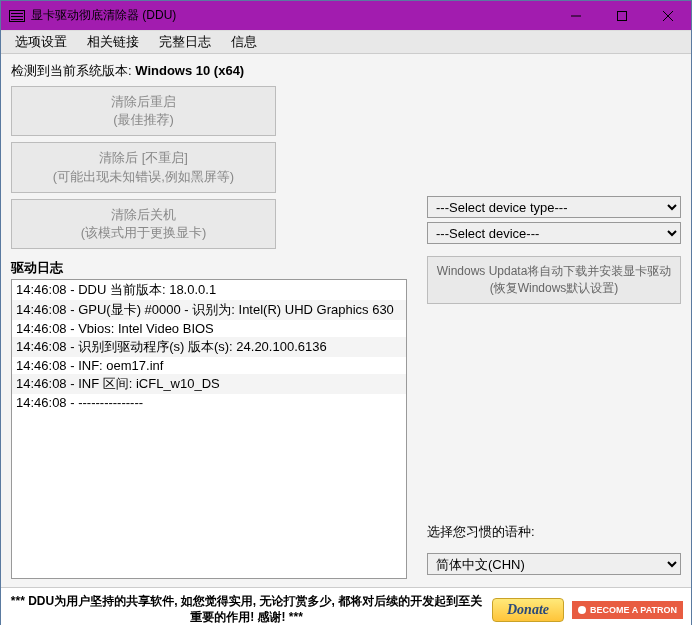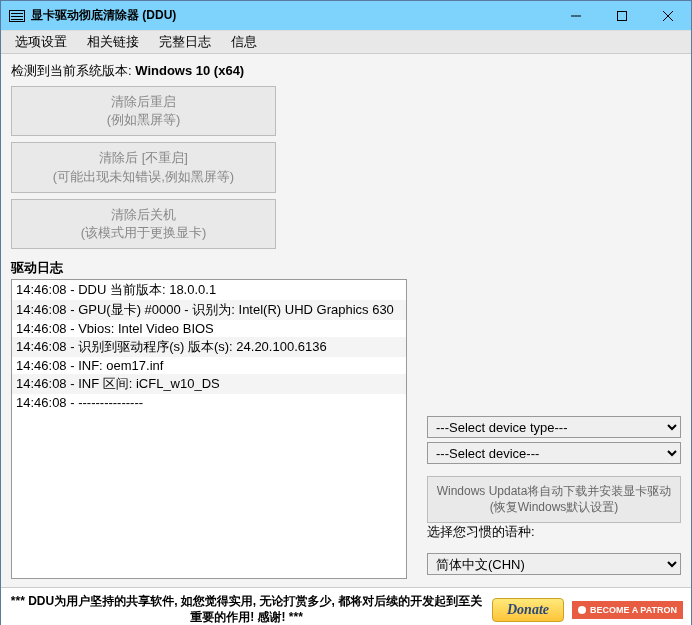--- a/index.html
+++ b/index.html
@@ -1,18 +1,18 @@
 <!DOCTYPE html>
 <html><head>
 <meta charset="utf-8">
 <style>
   * { box-sizing: border-box; margin: 0; padding: 0; }
   body { font-family: "Microsoft YaHei", "Segoe UI", sans-serif; font-size: 13px; background: #fff; }
   .window { width: 692px; height: 625px; border: 1px solid #5a7aa0; display: flex; flex-direction: column; }
-  .titlebar { height: 30px; background: #7dd3fc; display: flex; align-items: center; padding: 0 0 0 8px; border-bottom: 1px solid #ddd; font-weight: bold; }
+  .titlebar { height: 30px; background: #a21caf; display: flex; align-items: center; padding: 0 0 0 8px; border-bottom: 1px solid #ddd; }
   .titlebar .icon { width: 16px; height: 12px; border: 1px solid #000; position: relative; margin-right: 6px; }
   .titlebar .icon::before { content: ""; position: absolute; top: 2px; left: 1px; right: 1px; height: 1px; background: #000; box-shadow: 0 3px 0 #000, 0 6px 0 #000; }
   .titlebar .title { flex: 1; font-size: 12px; color: #000; }
   .winbtns { display: flex; }
   .winbtn { width: 46px; height: 30px; display: flex; align-items: center; justify-content: center; cursor: pointer; }
   .winbtn svg { width: 10px; height: 10px; }
   .menubar { height: 24px; background: #e8e8e8; display: flex; align-items: center; padding: 0 4px; border-bottom: 1px solid #ccc; }
   .menubar .menu-item { padding: 2px 10px; cursor: pointer; font-size: 13px; color: #000; }
   .content { flex: 1; padding: 8px 10px; background: #f4f4f4; display: flex; flex-direction: column; }
   .sysver { font-size: 13px; margin-bottom: 6px; color: #000; }
@@ -28,21 +28,21 @@
   .select { width: 100%; border: 1px solid #999; background: #efefef; font-size: 13px; padding: 2px 4px; margin-bottom: 4px; height: 22px; cursor: pointer; }
   .select option { background: #fff; }
   .updatabtn { border: 1px solid #bcbcbc; background: #e9e9e9; text-align: center; padding: 6px 4px; margin-top: 8px; color: #666; font-size: 12px; line-height: 1.4; cursor: pointer; }
   .lang-block { margin-top: auto; }
   .lang-label { font-size: 13px; margin-bottom: 12px; color: #000; }
   .footer { background: #fff; border-top: 1px solid #ccc; padding: 6px 8px; display: flex; align-items: center; gap: 8px; }
   .footer-text { flex: 1; font-size: 12px; font-weight: bold; text-align: center; color: #000; line-height: 1.3; }
   .donate-btn { background: linear-gradient(#ffe97a, #ffc439); border: 1px solid #c9a227; border-radius: 4px; padding: 3px 14px; font-style: italic; font-weight: bold; color: #2b4a7a; font-size: 14px; cursor: pointer; font-family: Georgia, serif; }
   .patron-btn { background: #e85c41; color: #fff; font-size: 9px; font-weight: bold; padding: 4px 6px; border: none; cursor: pointer; display: flex; align-items: center; gap: 4px; }
   .patron-btn .p-icon { width: 8px; height: 8px; background: #fff; border-radius: 50%; display: inline-block; }
-  .main-layout { display: flex; gap: 20px; flex: 1; align-items: flex-end; }
+  .main-layout { display: flex; gap: 20px; flex: 1; }
 </style>
 </head>
 <body>
 
 <div class="window">
   <div class="titlebar">
     <span class="icon"></span>
     <span class="title">显卡驱动彻底清除器 (DDU)</span>
     <div class="winbtns">
       <div class="winbtn">
@@ -73,21 +73,21 @@
 
   <div class="content">
     <div class="sysver">
       <span>检测到当前系统版本: </span><span class="ver">Windows 10 (x64)</span>
     </div>
 
     <div class="main-layout">
       <div class="left-col">
         <div class="bigbtn">
           <div>清除后重启</div>
-          <div>(例如黑屏等)</div>
+          <div>(最佳推荐)</div>
         </div>
         <div class="bigbtn">
           <div>清除后 [不重启]</div>
           <div>(可能出现未知错误,例如黑屏等)</div>
         </div>
         <div class="bigbtn">
           <div>清除后关机</div>
           <div>(该模式用于更换显卡)</div>
         </div>
 

